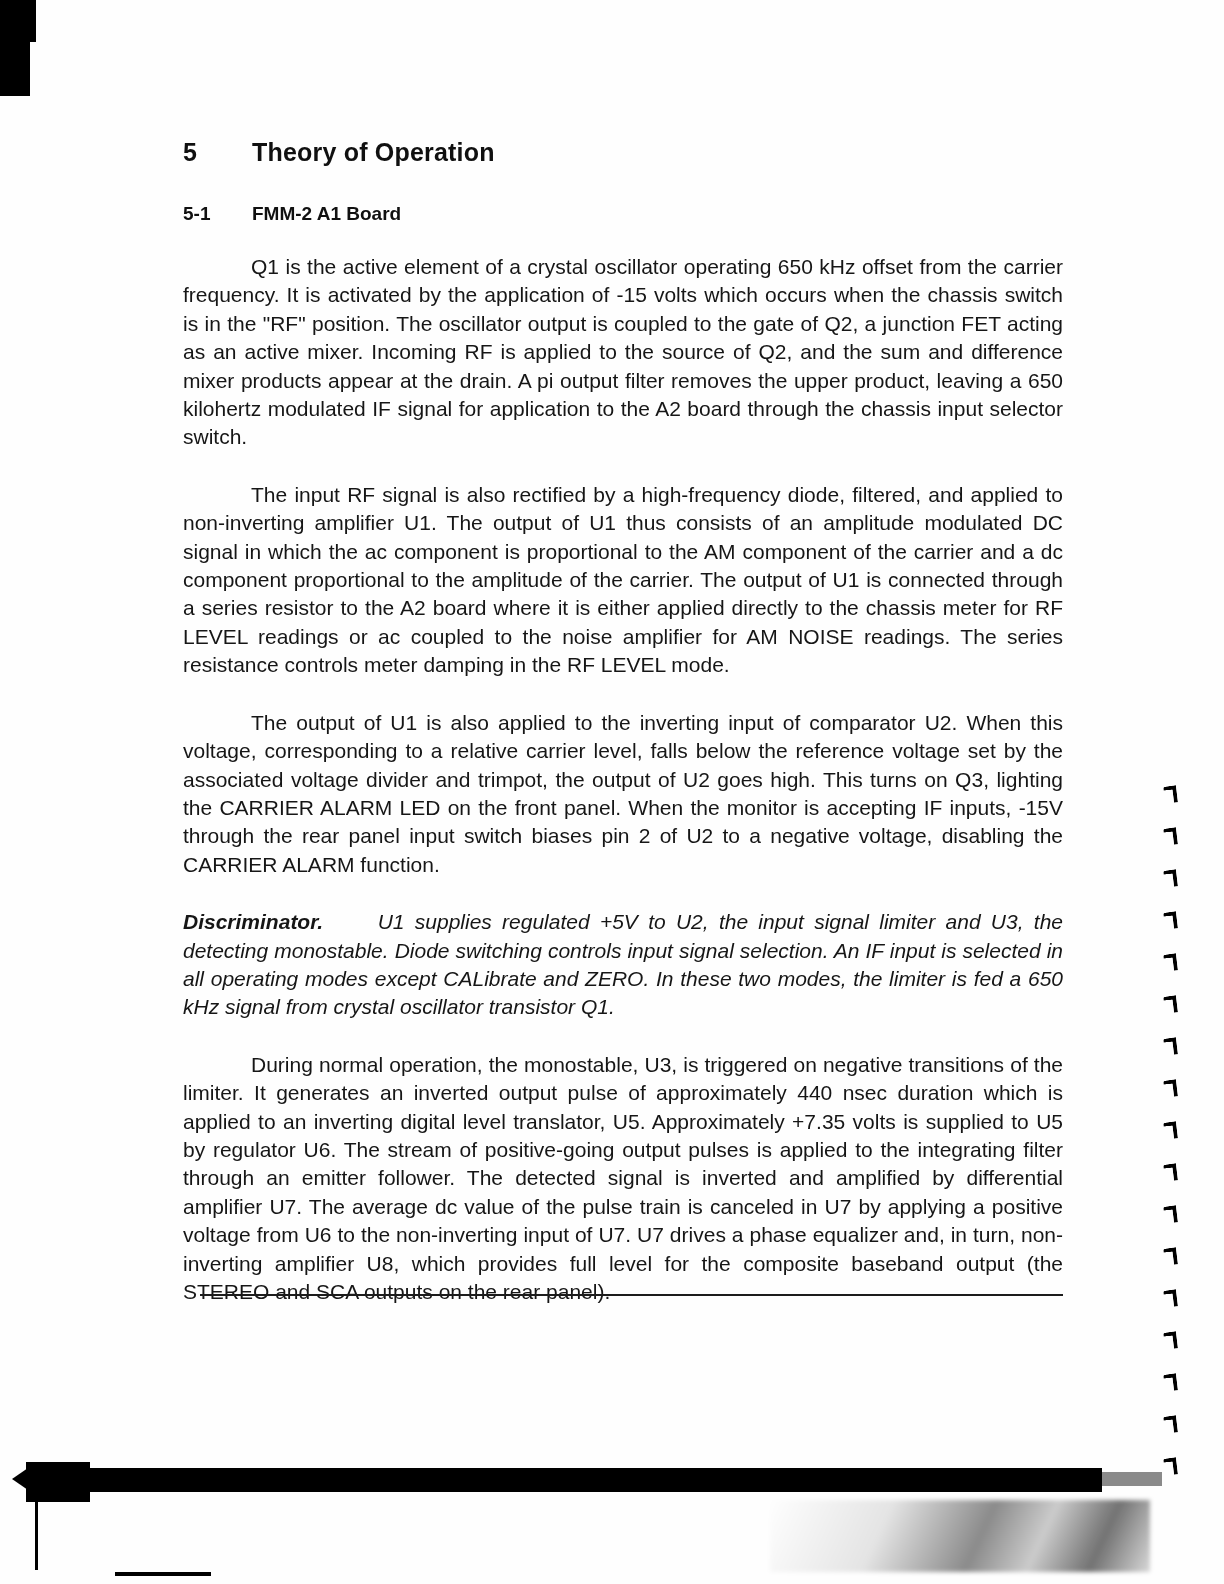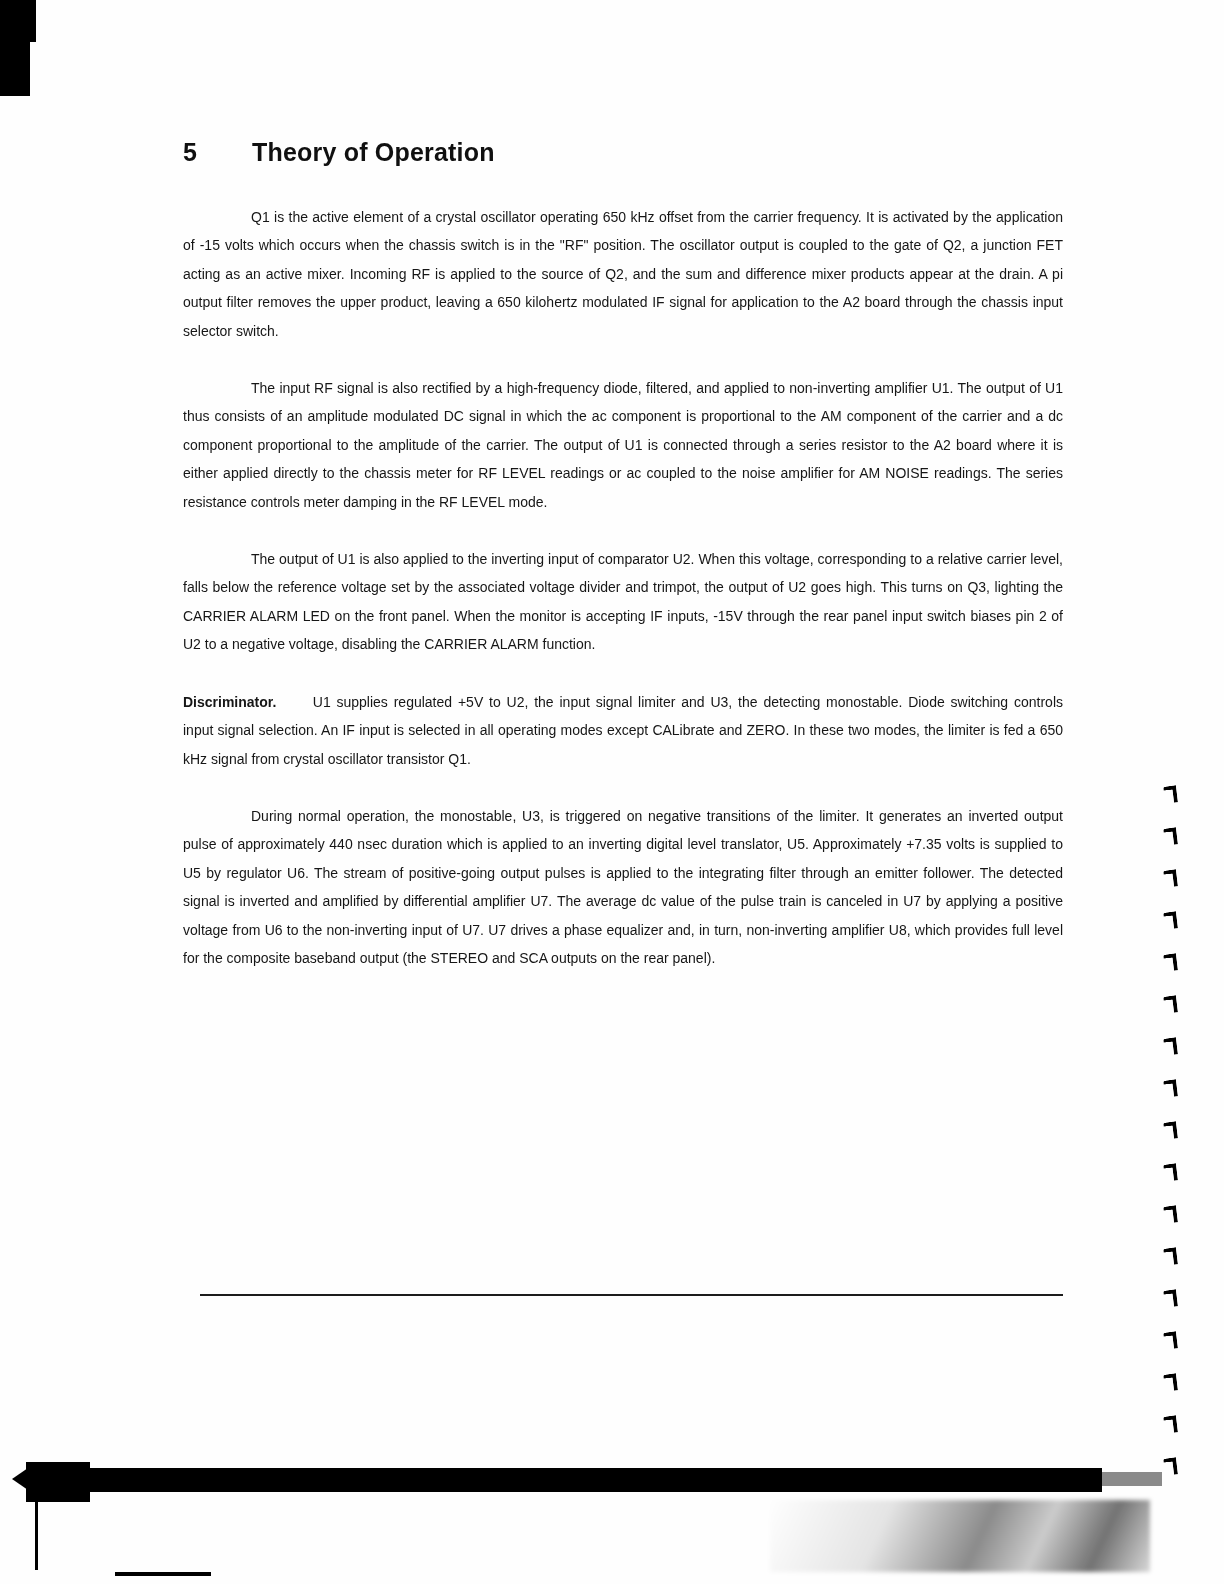--- a/index.html
+++ b/index.html
@@ -11,28 +11,28 @@
   .content { position: absolute; left: 183px; top: 138px; width: 880px; }
 
   h1.chapter { font-size: 25px; font-weight: bold; letter-spacing: 0.2px; margin: 0 0 36px 0; color: #101010; }
   h1.chapter .h-num { display: inline-block; width: 69px; }
 
   h2.section { font-size: 19px; font-weight: bold; margin: 26px 0 28px 0; color: #101010; }
   h2.section .h-num { display: inline-block; width: 69px; }
   h2.section:first-of-type { margin-top: 0; }
 
   p.para {
-    font-size: 14px;
+    font-size: 21px;
     line-height: 28.4px;
     text-align: justify;
     margin: 0 0 29px 0;
     color: #161616;
   }
   p.para.indent { text-indent: 68px; }
-  p.para.lead { text-indent: 0; }
+  p.para.lead { text-indent: 0; font-style: italic; }
   .bold-lead { font-weight: bold; margin-right: 2.6em; }
 
   .footer-rule { position: absolute; left: 200px; top: 1294px; width: 863px; height: 2px; background: #1c1c1c; }
   .footer { position: absolute; left: 183px; top: 1318px; width: 880px; font-size: 18.5px; color: #141414; }
   .footer .pgnum { float: left; }
   .footer .doctitle { float: right; }
 
   
   .art { position: absolute; background: #000; }
   .art-topleft { left: 0; top: 0; width: 30px; height: 96px; }
@@ -65,20 +65,23 @@
 <body>
 
 <div class="page">
 
   <div class="content">
 
     <h1 class="chapter">
       <span class="h-num">5</span><span>Theory of Operation</span>
     </h1>
 
+    <h2 class="section">
+      <span class="h-num">5-1</span><span>FMM-2 A1 Board</span>
+    </h2>
 
     <p class="para indent">Q1 is the active element of a crystal oscillator operating 650 kHz offset from the carrier frequency.  It is activated by the application of -15 volts which occurs when the chassis switch is in the "RF" position.  The oscillator output is coupled to the gate of Q2, a junction FET acting as an active mixer.  Incoming RF is applied to the source of Q2, and the sum and difference mixer products appear at the drain.  A pi output filter removes the upper product, leaving a 650 kilohertz modulated IF signal for application to the A2 board through the chassis input selector switch.</p>
     <p class="para indent">The input RF signal is also rectified by a high-frequency diode, filtered, and applied to non-inverting amplifier U1.  The output of U1 thus consists of an amplitude modulated DC signal in which the ac component is proportional to the AM component of the carrier and a dc component proportional to the amplitude of the carrier.  The output of U1 is connected through a series resistor to the A2 board where it is either applied directly to the chassis meter for RF LEVEL readings or ac coupled to the noise amplifier for AM NOISE readings.  The series resistance controls meter damping in the RF LEVEL mode.</p>
     <p class="para indent">The output of U1 is also applied to the inverting input of comparator U2.  When this voltage, corresponding to a relative carrier level, falls below the reference voltage set by the associated voltage divider and trimpot, the output of U2 goes high.  This turns on Q3, lighting the CARRIER ALARM LED on the front panel.  When the monitor is accepting IF inputs, -15V through the rear panel input switch biases pin 2 of U2 to a negative voltage, disabling the CARRIER ALARM function.</p>
 
 
     <p class="para lead">
       <span class="bold-lead">Discriminator.</span><span>U1 supplies regulated +5V to U2, the input signal limiter and U3, the detecting monostable.  Diode switching controls input signal selection.  An IF input is selected in all operating modes except CALibrate and ZERO.  In these two modes, the limiter is fed a 650 kHz signal from crystal oscillator transistor Q1.</span>
     </p>
     <p class="para indent">During normal operation, the monostable, U3, is triggered on negative transitions of the limiter.  It generates an inverted output pulse of approximately 440 nsec duration which is applied to an inverting digital level translator, U5.  Approximately +7.35 volts is supplied to U5 by regulator U6.  The stream of positive-going output pulses is applied to the integrating filter through an emitter follower.  The detected signal is inverted and amplified by differential amplifier U7.  The average dc value of the pulse train is canceled in U7 by applying a positive voltage from U6 to the non-inverting input of U7.  U7 drives a phase equalizer and, in turn, non-inverting amplifier U8, which provides full level for the composite baseband output (the STEREO and SCA outputs on the rear panel).</p>

